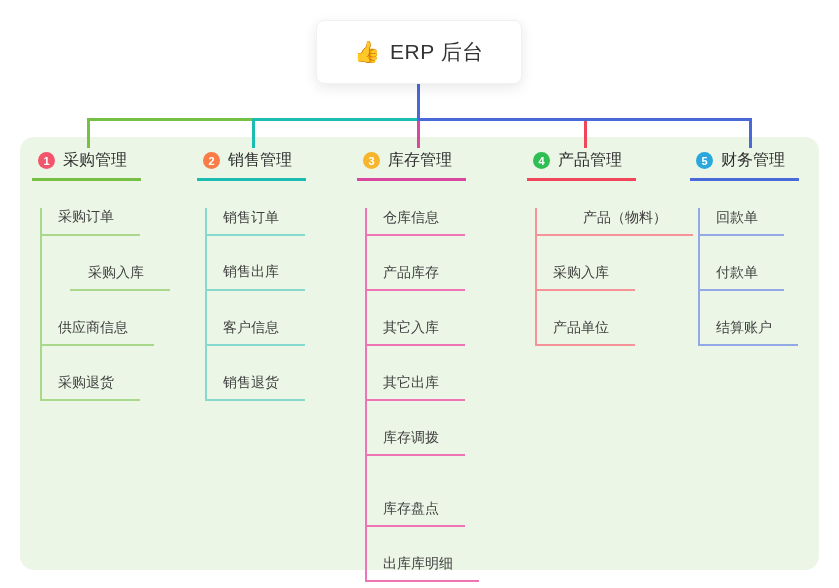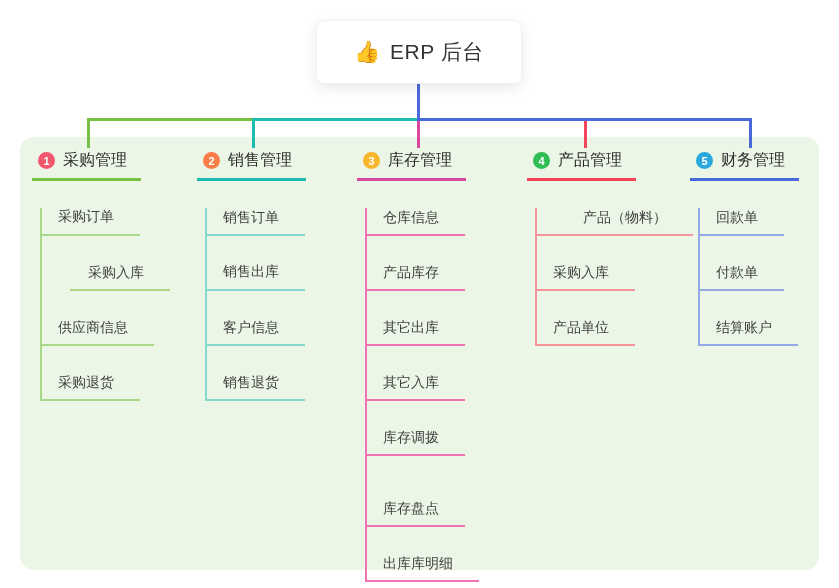--- a/index.html
+++ b/index.html
@@ -107,22 +107,22 @@
   </div>
       <div class="branch" style="left: 357px;">
     <div class="branch-header" style="border-bottom-color: rgb(217, 71, 158);">
       <span class="badge" style="background: rgb(247, 181, 44);">3</span>
       <span class="branch-label">库存管理</span>
     </div>
     <div class="subs">
       <div class="tree-line" style="background: rgb(238, 116, 181);"></div>
     <div class="sub-item" style="border-bottom-color: rgb(238, 116, 181);">仓库信息</div>
           <div class="sub-item" style="border-bottom-color: rgb(238, 116, 181);">产品库存</div>
+          <div class="sub-item" style="border-bottom-color: rgb(238, 116, 181);">其它入库</div>
           <div class="sub-item" style="border-bottom-color: rgb(238, 116, 181);">其它出库</div>
-          <div class="sub-item" style="border-bottom-color: rgb(238, 116, 181);">其它入库</div>
           <div class="sub-item" style="border-bottom-color: rgb(238, 116, 181);">库存调拨</div>
           <div class="sub-item" style="border-bottom-color: rgb(238, 116, 181); margin-top: 43px;">库存盘点</div>
           <div class="sub-item" style="border-bottom-color: rgb(238, 116, 181);">出库库明细</div>
         </div>
   </div>
       <div class="branch" style="left: 527px;">
     <div class="branch-header" style="border-bottom-color: rgb(240, 69, 90);">
       <span class="badge" style="background: rgb(47, 190, 84);">4</span>
       <span class="branch-label">产品管理</span>
     </div>

